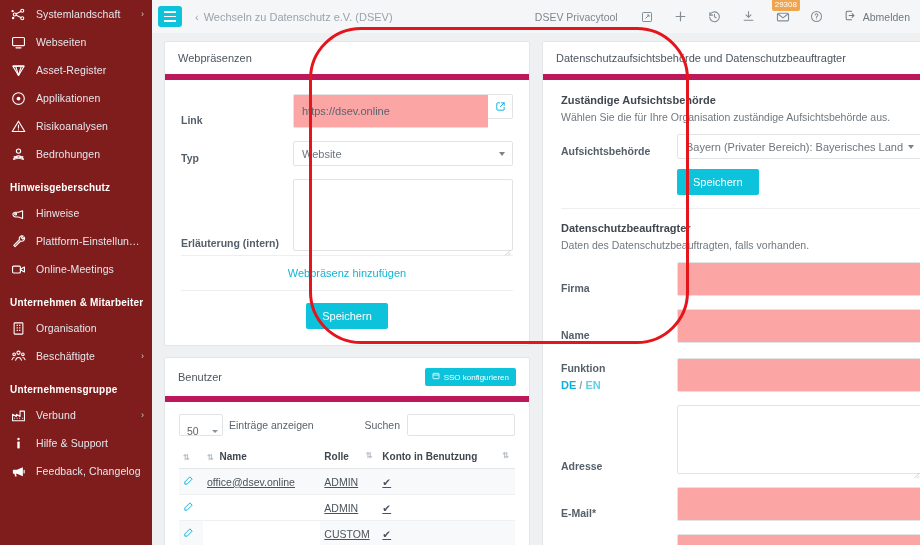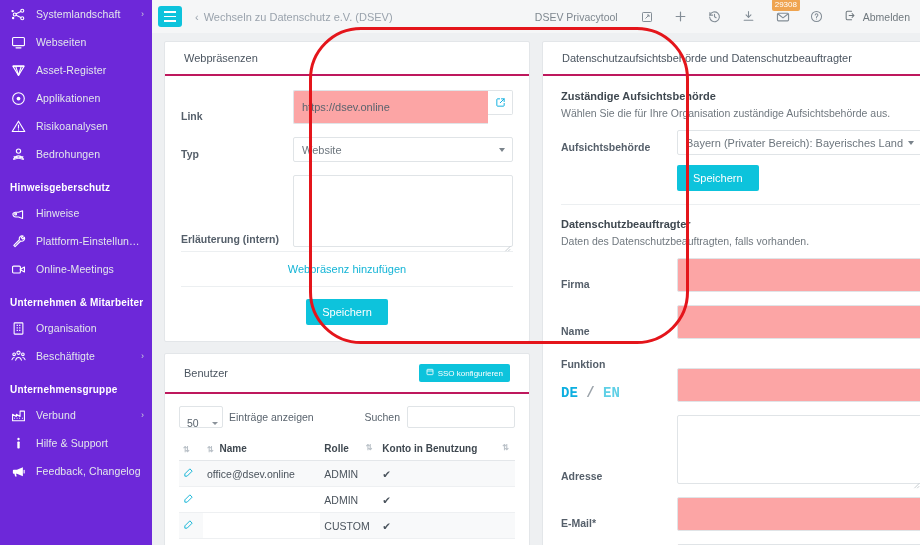--- a/index.html
+++ b/index.html
@@ -7,21 +7,21 @@
     width: 920px; height: 545px;
     font-family: "Liberation Sans", sans-serif;
     background: #eef0f2;
     overflow: hidden;
   }
   body { display: flex; }
 
   
   #sidebar {
     width: 152px; height: 545px;
-    background: #6d28d9;
+    background: #7f1d1d;
     color: #e6e9ee;
     flex: 0 0 152px;
     overflow: hidden;
     padding-top: 0;
   }
   .nav-item {
     display: flex; align-items: center;
     height: 28px;
     padding: 0 8px 0 10px;
     font-size: 10.5px;
@@ -119,24 +119,24 @@
   .col { display: flex; flex-direction: column; gap: 11px; }
   #colLeft { flex: 0 0 366px; }
   #colRight { flex: 1 1 auto; }
 
   .card {
     background: #fff;
     border: 1px solid #e3e6e9;
     border-radius: 2px;
   }
   .card-head {
-    padding: 10px 19px;
+    padding: 10px 13px;
     font-size: 11px;
     color: #4b5560;
-    border-bottom: 2px solid #be185d;
+    border-bottom: 6px solid #be185d;
     display: flex; align-items: center; justify-content: space-between;
   }
   .card-body { padding: 14px 16px 16px 16px; }
 
   
   .frow { display: flex; align-items: flex-end; margin-bottom: 13px; }
   .flabel {
     flex: 0 0 112px;
     font-size: 10.5px; font-weight: bold; color: #555f6a;
     padding-top: 6px;
@@ -238,20 +238,21 @@
     text-align: left; padding: 6px 4px;
     border-bottom: 1px solid #e4e7ea;
     white-space: nowrap;
   }
   table.ut th .sorter { color: #b9c0c7; font-size: 8px; margin-right: 3px; }
   table.ut th .sorter.right { float: right; margin-right: 2px; }
   table.ut td {
     font-size: 10.5px; color: #4a535c;
     padding: 6px 4px; border-bottom: 1px solid #eef0f2;
     height: 21px;
+    text-decoration: underline;
   }
   table.ut tr.odd td { background: #f8f9fa; }
   .edit-ico { color: #13b4d6; cursor: pointer; display: inline-block; }
   .check { color: #2c3439; font-size: 11px; }
   .tbl-foot {
     display: flex; align-items: center; justify-content: space-between;
     margin-top: 8px;
     font-size: 10.5px; color: #5a646e;
   }
   .pager { display: flex; }
@@ -259,21 +260,21 @@
     border: 1px solid #e1e4e7; padding: 3px 9px;
     font-size: 10px; color: #6a737b; background: #fff; cursor: pointer;
     margin-left: -1px;
   }
   .pg.active { background: #0dc3dc; color: #fff; border-color: #0dc3dc; }
 
   
   .sec-title { font-size: 11px; font-weight: bold; color: #3f4850; margin-bottom: 5px; }
   .sec-sub { font-size: 10.5px; color: #70787f; margin-bottom: 11px; }
   .hr { border-top: 1px solid #eceff1; margin: 13px 0 13px 0; }
-  .lang { font-size: 14px; margin-top: 12px; font-family: Liberation Mono, monospace; }
+  .lang { font-size: 11px; margin-top: 2px; }
   .lang .de { color: #0dafe0; font-weight: bold; }
   .lang .sep { color: #9aa2a9; }
   .lang .en { color: #5fd0e6; }
   .datewrap { position: relative; width: 100%; }
   .datewrap .cal {
     position: absolute; right: 7px; top: 50%; transform: translateY(-50%);
     color: #6c757d; display: flex; align-items: center;
   }
 
   

